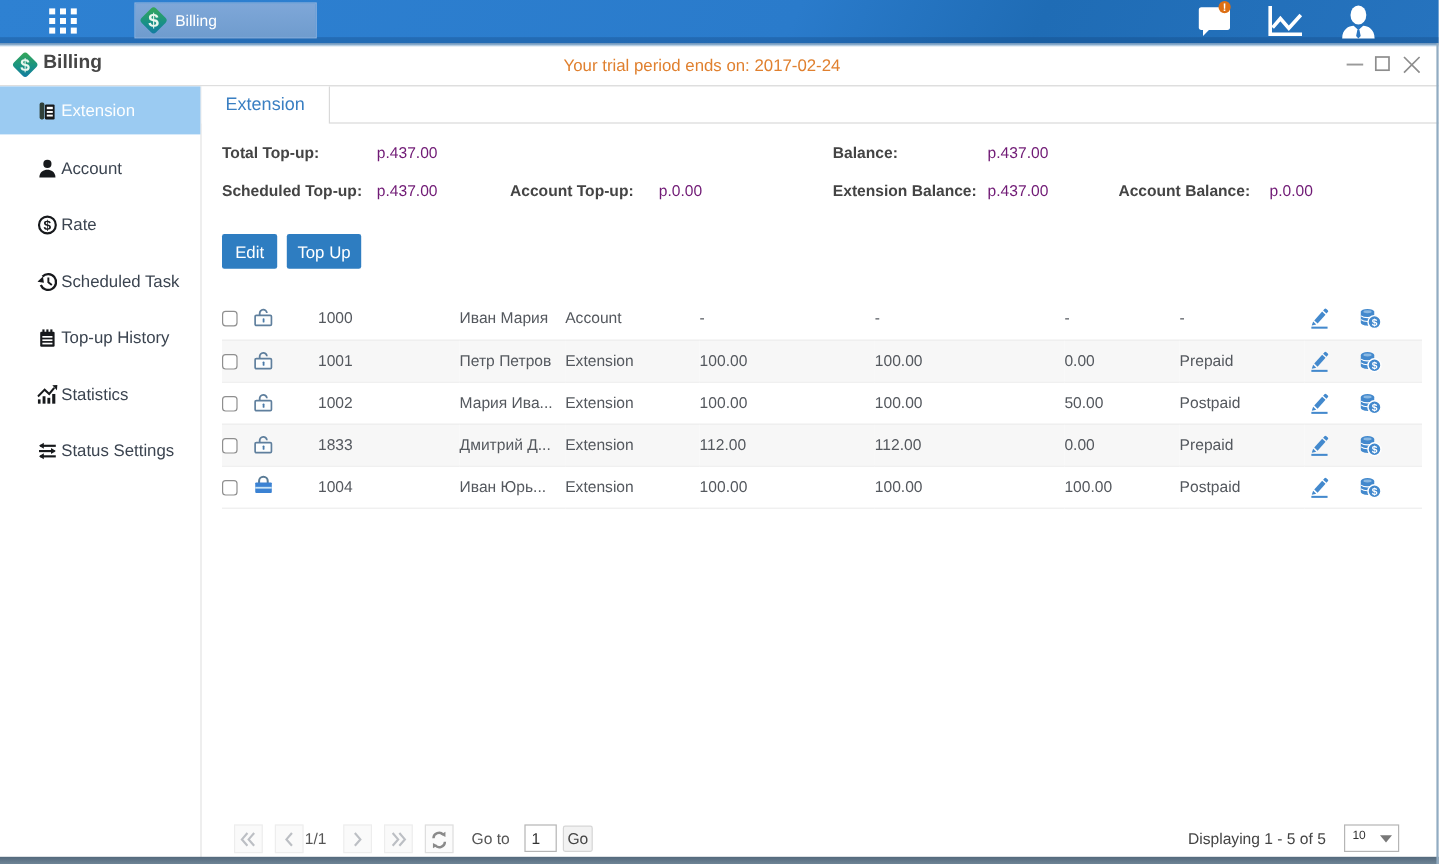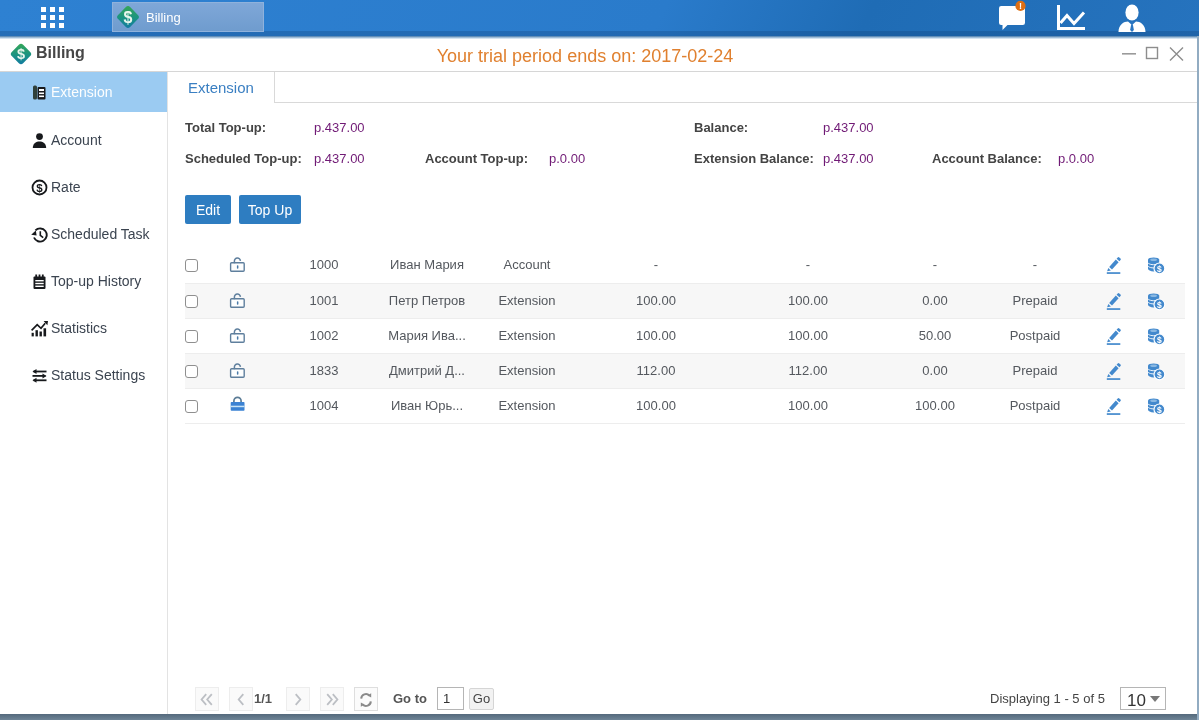--- a/index.html
+++ b/index.html
@@ -14,21 +14,21 @@
 #gridicon div { position:absolute; width:5px; height:5px; background:#fff; }
 #apptab { left:112px; top:2px; width:152px; height:30px;
   background:linear-gradient(to bottom, #7fa7d8, #6f9cce);
   border:1px solid #8fb2dc; display:flex; align-items:center; }
 #apptab .txt { color:#fff; font-size:13px; margin-left:5px; }
 
 
 #titlebar { left:0; top:36px; width:1199px; height:36px; background:#fff;
   border-bottom:1px solid #d6d6d6; }
 #titletxt { left:36px; top:44px; font-size:16px; font-weight:bold; color:#464646; }
-#trialtxt { left:0; top:46px; width:1170px; text-align:center; font-size:18px; color:#e0802f; }
+#trialtxt { left:0; top:46px; width:1170px; text-align:center; font-size:14px; color:#e0802f; }
 
 
 #sidebar { left:0; top:72px; width:168px; height:644px; background:#fff;
   border-right:1px solid #e3e3e3; }
 .sitem { position:absolute; left:0; width:167px; height:42px; display:flex; align-items:center; }
 .sitem .ic { width:17px; height:17px; margin-left:31px; }
 .sitem .lb { margin-left:3px; font-size:14px; color:#3b4450; }
 .sitem.sel { background:#9bcbf2; height:40px; }
 .sitem.sel .lb { color:#fdfefe; }
 
@@ -43,44 +43,44 @@
 
 .btn { position:absolute; top:195px; height:29px; background:#2e7dc1; color:#fff;
   font-size:14px; border-radius:2px; display:flex; align-items:center;
   justify-content:center; }
 
 
 #tbl { left:185px; top:247px; width:1000px; }
 table { border-collapse:collapse; table-layout:fixed; width:1000px; }
 th { height:29px; padding-bottom:4px; font-size:13.5px; font-weight:normal; color:#3f3f3f;
   border-bottom:1px solid #d0d0d0; text-align:center; vertical-align:middle; }
-td { height:35px; font-size:13px; color:#54585e; text-align:center; vertical-align:middle;
+td { height:35px; font-size:13px; color:#54585e; text-align:left; vertical-align:middle;
   border-bottom:1px solid #ededed; }
 tr.g td { background:#f7f7f7; }
 tr.r1 td { height:36px; }
 .cbc { text-align:left; }
 .cb { display:inline-block; width:13px; height:13px; border:1px solid #8f8f8f;
   border-radius:3px; background:#fff; vertical-align:middle; }
 
 
 #pager { left:185px; top:687px; height:24px; }
 .pbtn { position:absolute; top:0; width:24px; height:24px; background:#fafafa;
   border:1px solid #ededed; }
 .pbtn svg { display:block; margin:4px auto 0; }
-.ptxt { position:absolute; top:4px; font-size:13px; color:#555; white-space:nowrap;font-weight:bold; }
+.ptxt { position:absolute; top:4px; font-size:13px; color:#555; white-space:nowrap; }
 #goinput { position:absolute; left:252px; top:0; width:27px; height:23px;
   border:1px solid #b5b5b5; font-size:13px; text-align:left; padding-left:5px; line-height:21px; color:#333;
   background:#fff; }
 #gobtn { position:absolute; left:284px; top:1px; width:25px; height:22px; background:#f2f2f2;
   border:1px solid #d5d5d5; font-size:13px; color:#444; text-align:center; line-height:20px;
   border-radius:2px; }
 #disp { position:absolute; left:805px; top:4px; font-size:13px; color:#444; white-space:nowrap; }
 #psel { position:absolute; left:935px; top:0px; width:46px; height:23px; background:#fff;
   border:1px solid #b5b5b5; }
-#psel span { position:absolute; left:6px; top:3px; font-size:17px; color:#333; }
+#psel span { position:absolute; left:6px; top:3px; font-size:10px; color:#333; }
 #psel .arr { position:absolute; right:5px; top:8px; width:0; height:0;
   border-left:5.5px solid transparent; border-right:5.5px solid transparent;
   border-top:6.5px solid #787878; }
 
 
 #bstrip { left:0; top:714px; width:1199px; height:6px; background:linear-gradient(to bottom,#54697c,#6e8496); }
 #redge { left:1197px; top:36px; width:2px; height:684px; background:#92acc2; }
 
 </style>
 </head>

